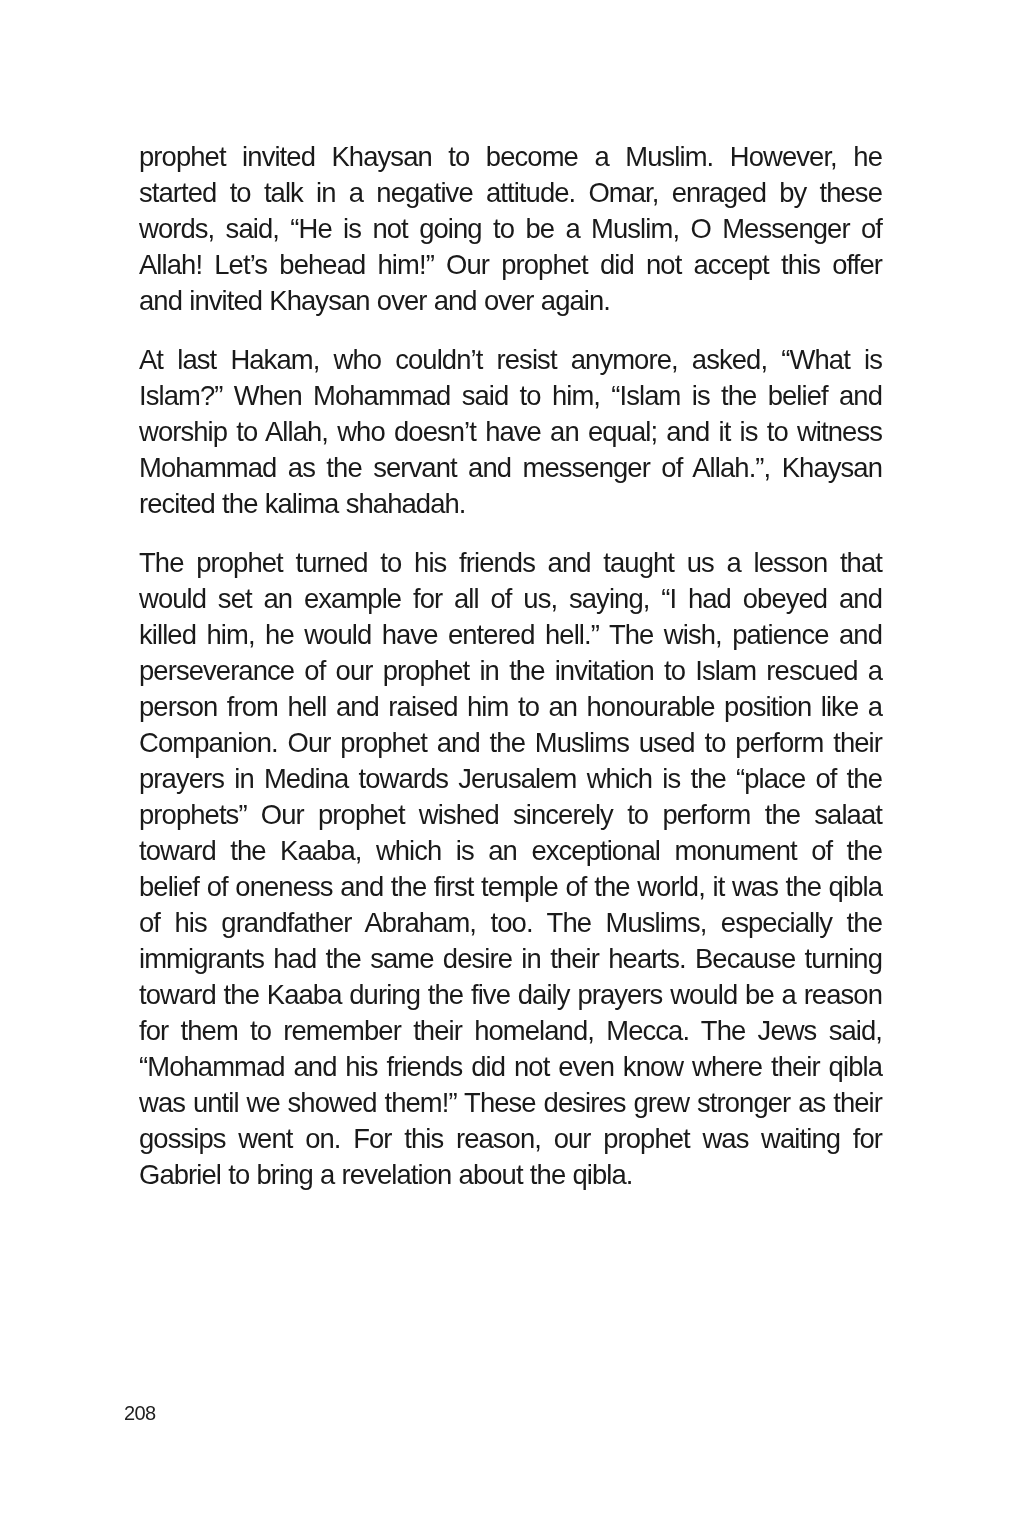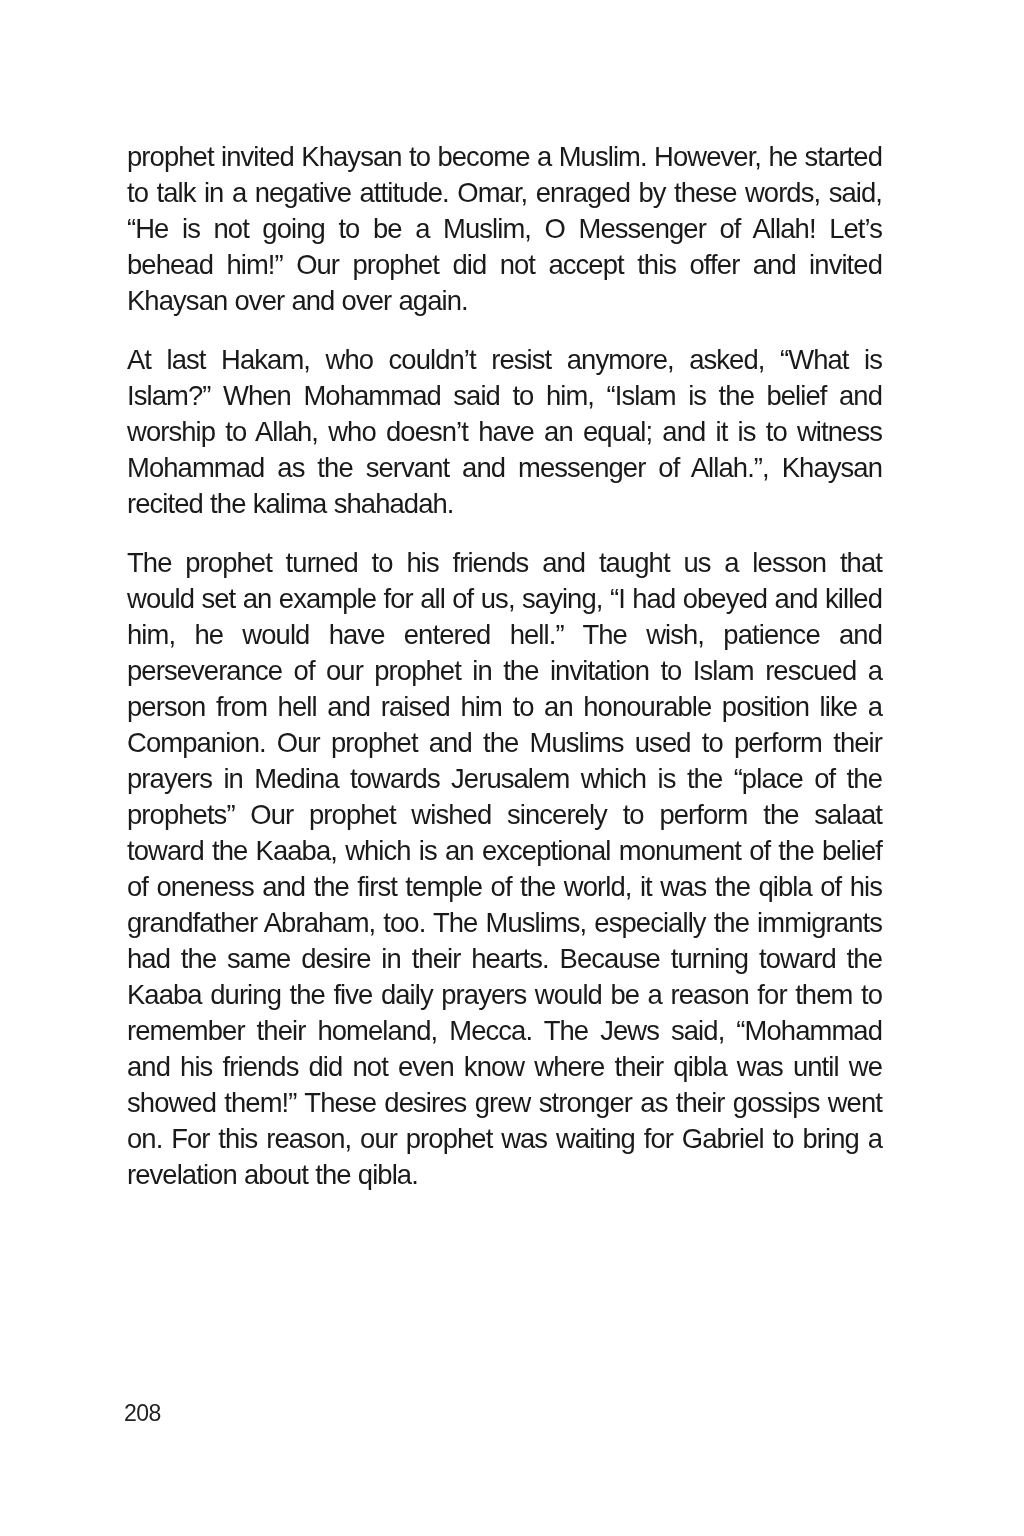--- a/index.html
+++ b/index.html
@@ -15,33 +15,33 @@
       color: #1a1a1a;
       font-family: "Liberation Sans", sans-serif;
     }
     .page-body {
       position: absolute;
       left: 127px;
       top: 139px;
       width: 755px;
     }
     .para {
-      margin: 0 0 23px 0;
+      margin: 0 0 23px 12px;
       font-size: 27.4px;
       line-height: 36px;
       text-align: justify;
       letter-spacing: -0.9px;
       word-spacing: 0.5px;
       hyphens: manual;
     }
     .page-number {
       position: absolute;
       left: 124px;
       top: 1400px;
-      font-size: 23px;
+      font-size: 20px;
       line-height: 26px;
       letter-spacing: -0.6px;
       color: #222222;
     }
   </style>
 </head>
 <body>
 
 <div class="page-body">
   <p class="para">prophet invited Khaysan to become a Muslim. However, he started to talk in a negative attitude. Omar, enraged by these words, said, “He is not going to be a Muslim, O Messenger of Allah! Let’s behead him!” Our prophet did not accept this offer and invited Khaysan over and over again.</p>

